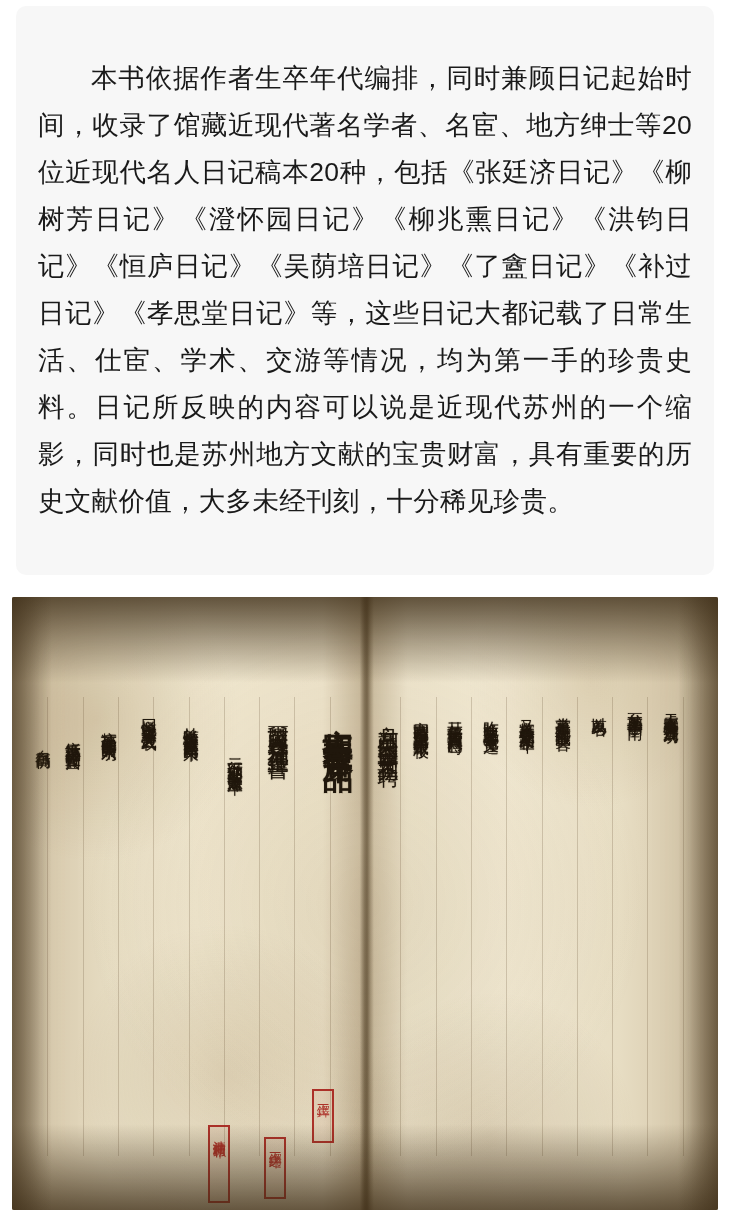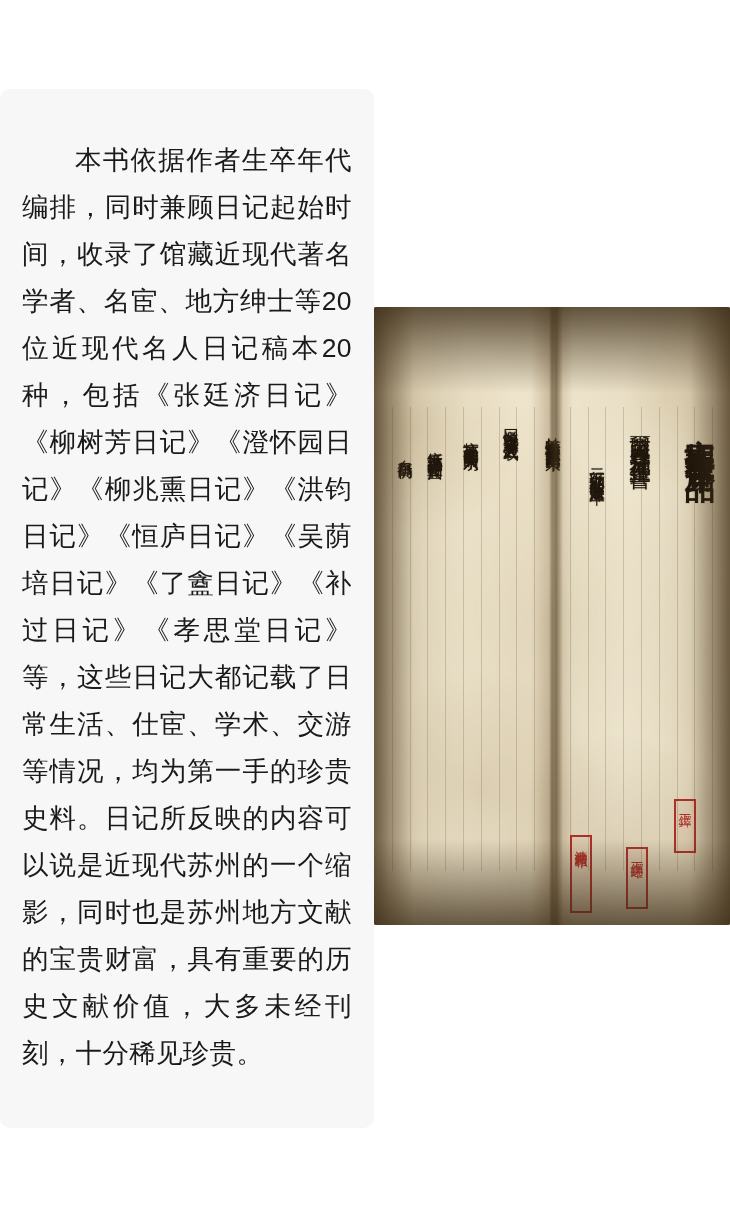--- a/index.html
+++ b/index.html
@@ -13,21 +13,21 @@
     font-family: "Liberation Sans", "DejaVu Sans", sans-serif;
     overflow: hidden;
   }
 
   .page {
     width: 730px;
     height: 1210px;
     position: relative;
     background: #ffffff;
     display: flex;
-    flex-direction: row;
+    flex-direction: column;
     align-items: center;
   }
 
   
   .desc-card {
     width: 698px;
     margin-top: 6px;
     background: #f7f7f7;
     border-radius: 10px;
     box-sizing: border-box;

